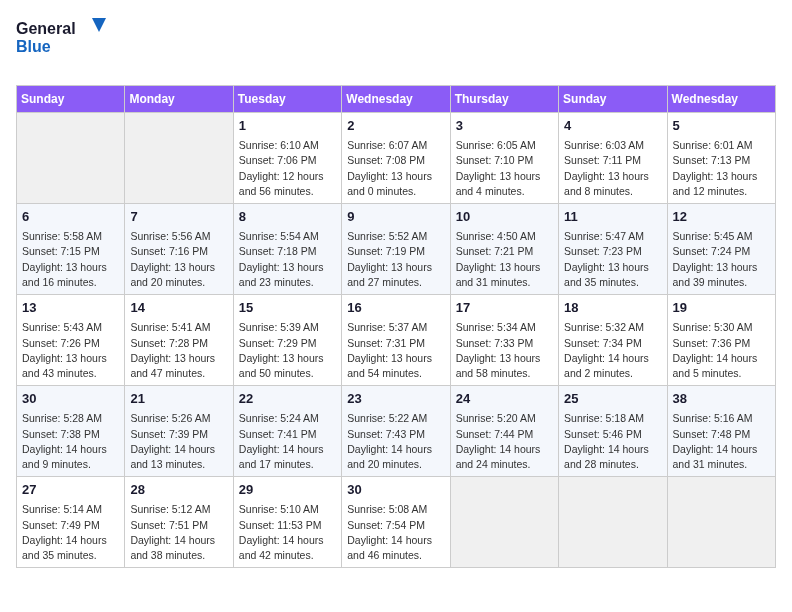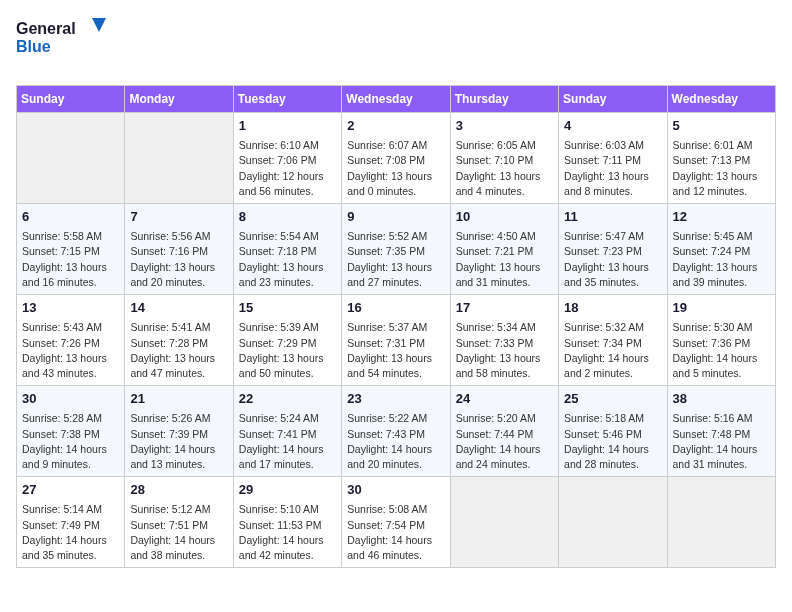--- a/index.html
+++ b/index.html
@@ -161,21 +161,21 @@
         </td>
         <td>
           <span class="day-num">8</span>
           <div class="day-info">Sunrise: 5:54 AM
 Sunset: 7:18 PM
 Daylight: 13 hours and 23 minutes.</div>
         </td>
         <td>
           <span class="day-num">9</span>
           <div class="day-info">Sunrise: 5:52 AM
-Sunset: 7:35 PM
+Sunset: 7:19 PM
 Daylight: 13 hours and 27 minutes.</div>
         </td>
         <td>
           <span class="day-num">10</span>
           <div class="day-info">Sunrise: 4:50 AM
 Sunset: 7:21 PM
 Daylight: 13 hours and 31 minutes.</div>
         </td>
         <td>
           <span class="day-num">11</span>

